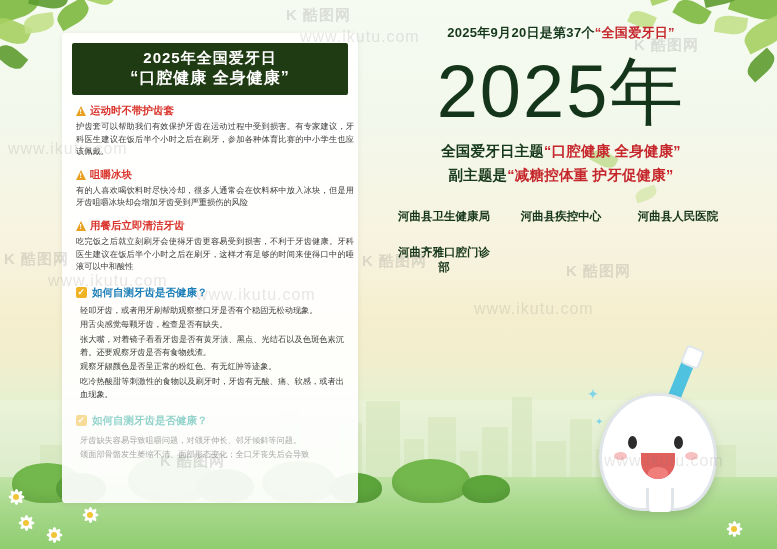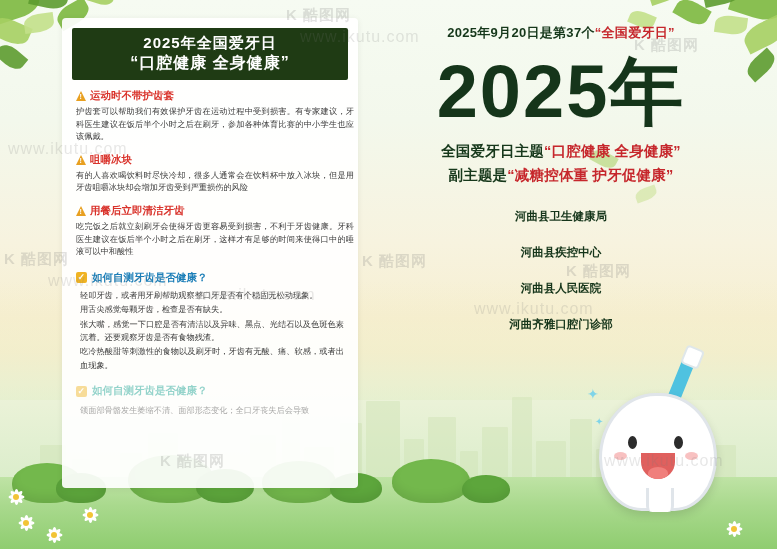--- a/index.html
+++ b/index.html
@@ -40,21 +40,21 @@
     opacity: .9;
   }
   .leaf.dark { background: #5d9b2f; }
   .leaf.light { background: #a6cf62; }
   .leaf.pale { background: #c3e08a; }
 
   
   .left-card {
     position: absolute;
     left: 62px;
-    top: 18px;
+    top: 33px;
     width: 296px;
     height: 470px;
     background: rgba(255,255,255,.92);
     border-radius: 4px;
     box-shadow: 0 1px 6px rgba(0,0,0,.07);
   }
   .left-head {
     margin: 10px 10px 0 10px;
     background: #1f3b14;
     color: #ffffff;
@@ -166,21 +166,21 @@
     text-align: center;
     font-size: 13px;
     font-weight: bold;
     color: #16381b;
     letter-spacing: .3px;
   }
   .date-line .hl { color: #c6272c; }
   .big-year {
     text-align: center;
     font-size: 74px;
-    font-weight: bold;
+    font-weight: normal;
     color: #15351a;
     line-height: 80px;
     letter-spacing: 2px;
     margin-top: 10px;
     font-family: "Liberation Sans", sans-serif;
   }
   .big-title {
     text-align: center;
     font-size: 56px;
     font-weight: bold;
@@ -202,21 +202,21 @@
     margin-top: 10px;
     letter-spacing: .2px;
   }
   .theme-2 { margin-top: 5px; }
   .theme-1 .hl, .theme-2 .hl { color: #c6272c; }
 
   .orgs {
     margin: 24px auto 0 auto;
     width: 330px;
     display: grid;
-    grid-template-columns: 1fr;
+    grid-template-columns: 1fr 1fr 1fr;
     row-gap: 9px;
     column-gap: 6px;
     font-size: 11.5px;
     color: #15351a;
     text-align: center;
     font-weight: bold;
     gap: 21px;
   }
 
   
@@ -520,30 +520,32 @@
     </div>
 
     <div class="sub-head">
       <span class="chk-icon"></span>
       <span>如何自测牙齿是否健康？</span>
     </div>
 
     <div class="bullet-list">
       <p>轻叩牙齿，或者用牙刷帮助观察整口牙是否有个稳固无松动现象。</p>
       <p>用舌尖感觉每颗牙齿，检查是否有缺失。</p>
-      <p>张大嘴，感觉一下口腔是否有清洁以及异味、黑点、光结石以及色斑色素沉着。还要观察牙齿是否有食物残渣。</p>
+      <p>张大嘴，对着镜子看看牙齿是否有黄牙渍、黑点、光结石以及色斑色素沉着。还要观察牙齿是否有食物残渣。</p>
+      <p>观察牙龈颜色是否呈正常的粉红色、有无红肿等迹象。</p>
       <p>吃冷热酸甜等刺激性的食物以及刷牙时，牙齿有无酸、痛、软感，或者出血现象。</p>
     </div>
 
     <div class="sub-head teal" style="opacity:.45;">
       <span class="chk-icon"></span>
       <span>如何自测牙齿是否健康？</span>
     </div>
 
     <div class="faded-block">
+      <p>牙齿缺失容易导致咀嚼问题，对颌牙伸长、邻牙倾斜等问题。</p>
       <p>颌面部骨骼发生萎缩不清、面部形态变化；全口牙丧失后会导致</p>
     </div>
   </div>
 
   <div class="right-col">
     <div class="date-line">
       <span>2025年9月20日是第37个</span><span class="hl">“全国爱牙日”</span>
     </div>
     <div class="big-year">2025年</div>
 

